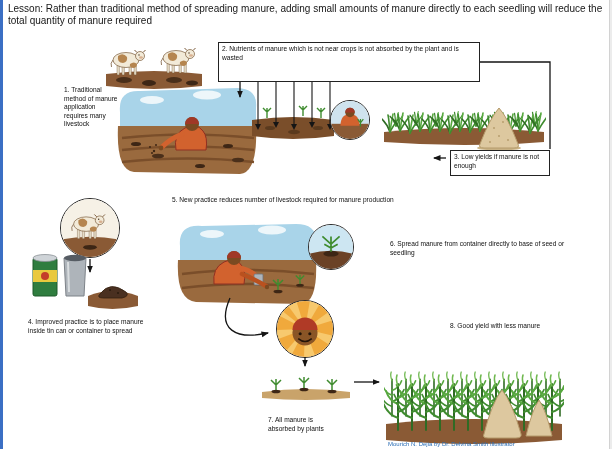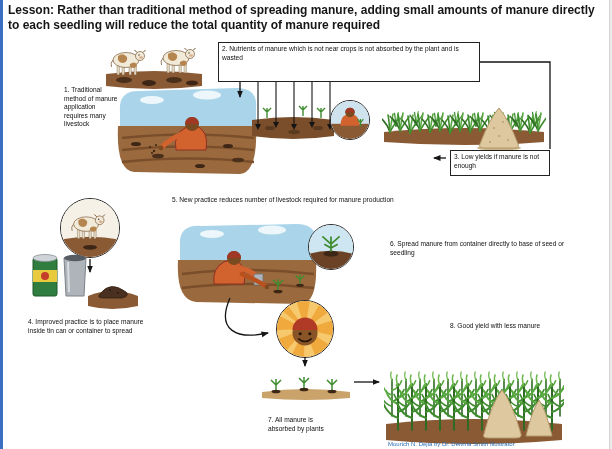--- a/index.html
+++ b/index.html
@@ -1,21 +1,21 @@
 <!DOCTYPE html>
 <html><head>
 <meta charset="utf-8">
 <style>
   * { margin:0; padding:0; box-sizing:border-box; }
   html,body { background:#ffffff; }
   body { font-family:"Liberation Sans", sans-serif; }
   #page { position:relative; width:612px; height:449px; background:#fff; overflow:hidden; }
   .leftbar { position:absolute; left:0; top:0; width:3px; height:449px; background:#3b6fc4; }
   .rightbar { position:absolute; right:0; top:0; width:3px; height:449px; background:#ececec; border-left:1px solid #d2d2d2; }
-  .title { position:absolute; left:8px; top:3px; width:598px; font-size:12px; font-weight:700; color:#161616; line-height:1.22; }
+  .title { position:absolute; left:8px; top:3px; width:598px; font-size:10px; font-weight:400; color:#161616; line-height:1.22; }
   .lbl { position:absolute; font-size:6.6px; line-height:1.3; color:#101010; }
   .nowrap { white-space:nowrap; }
   .box { position:absolute; background:#fff; border:1px solid #222; padding:2px 3px; font-size:6.6px; line-height:1.3; color:#101010; }
   .scene { position:absolute; }
   .scene svg, .inset svg { display:block; width:100%; height:100%; }
   .inset { position:absolute; border-radius:50%; border:1.5px solid #2b2b2b; overflow:hidden; background:#fff; }
   .overlay { position:absolute; left:0; top:0; width:612px; height:449px; pointer-events:none; }
   .credit { position:absolute; font-size:6px; color:#2a6db5; white-space:nowrap; }
 </style>
 </head>

